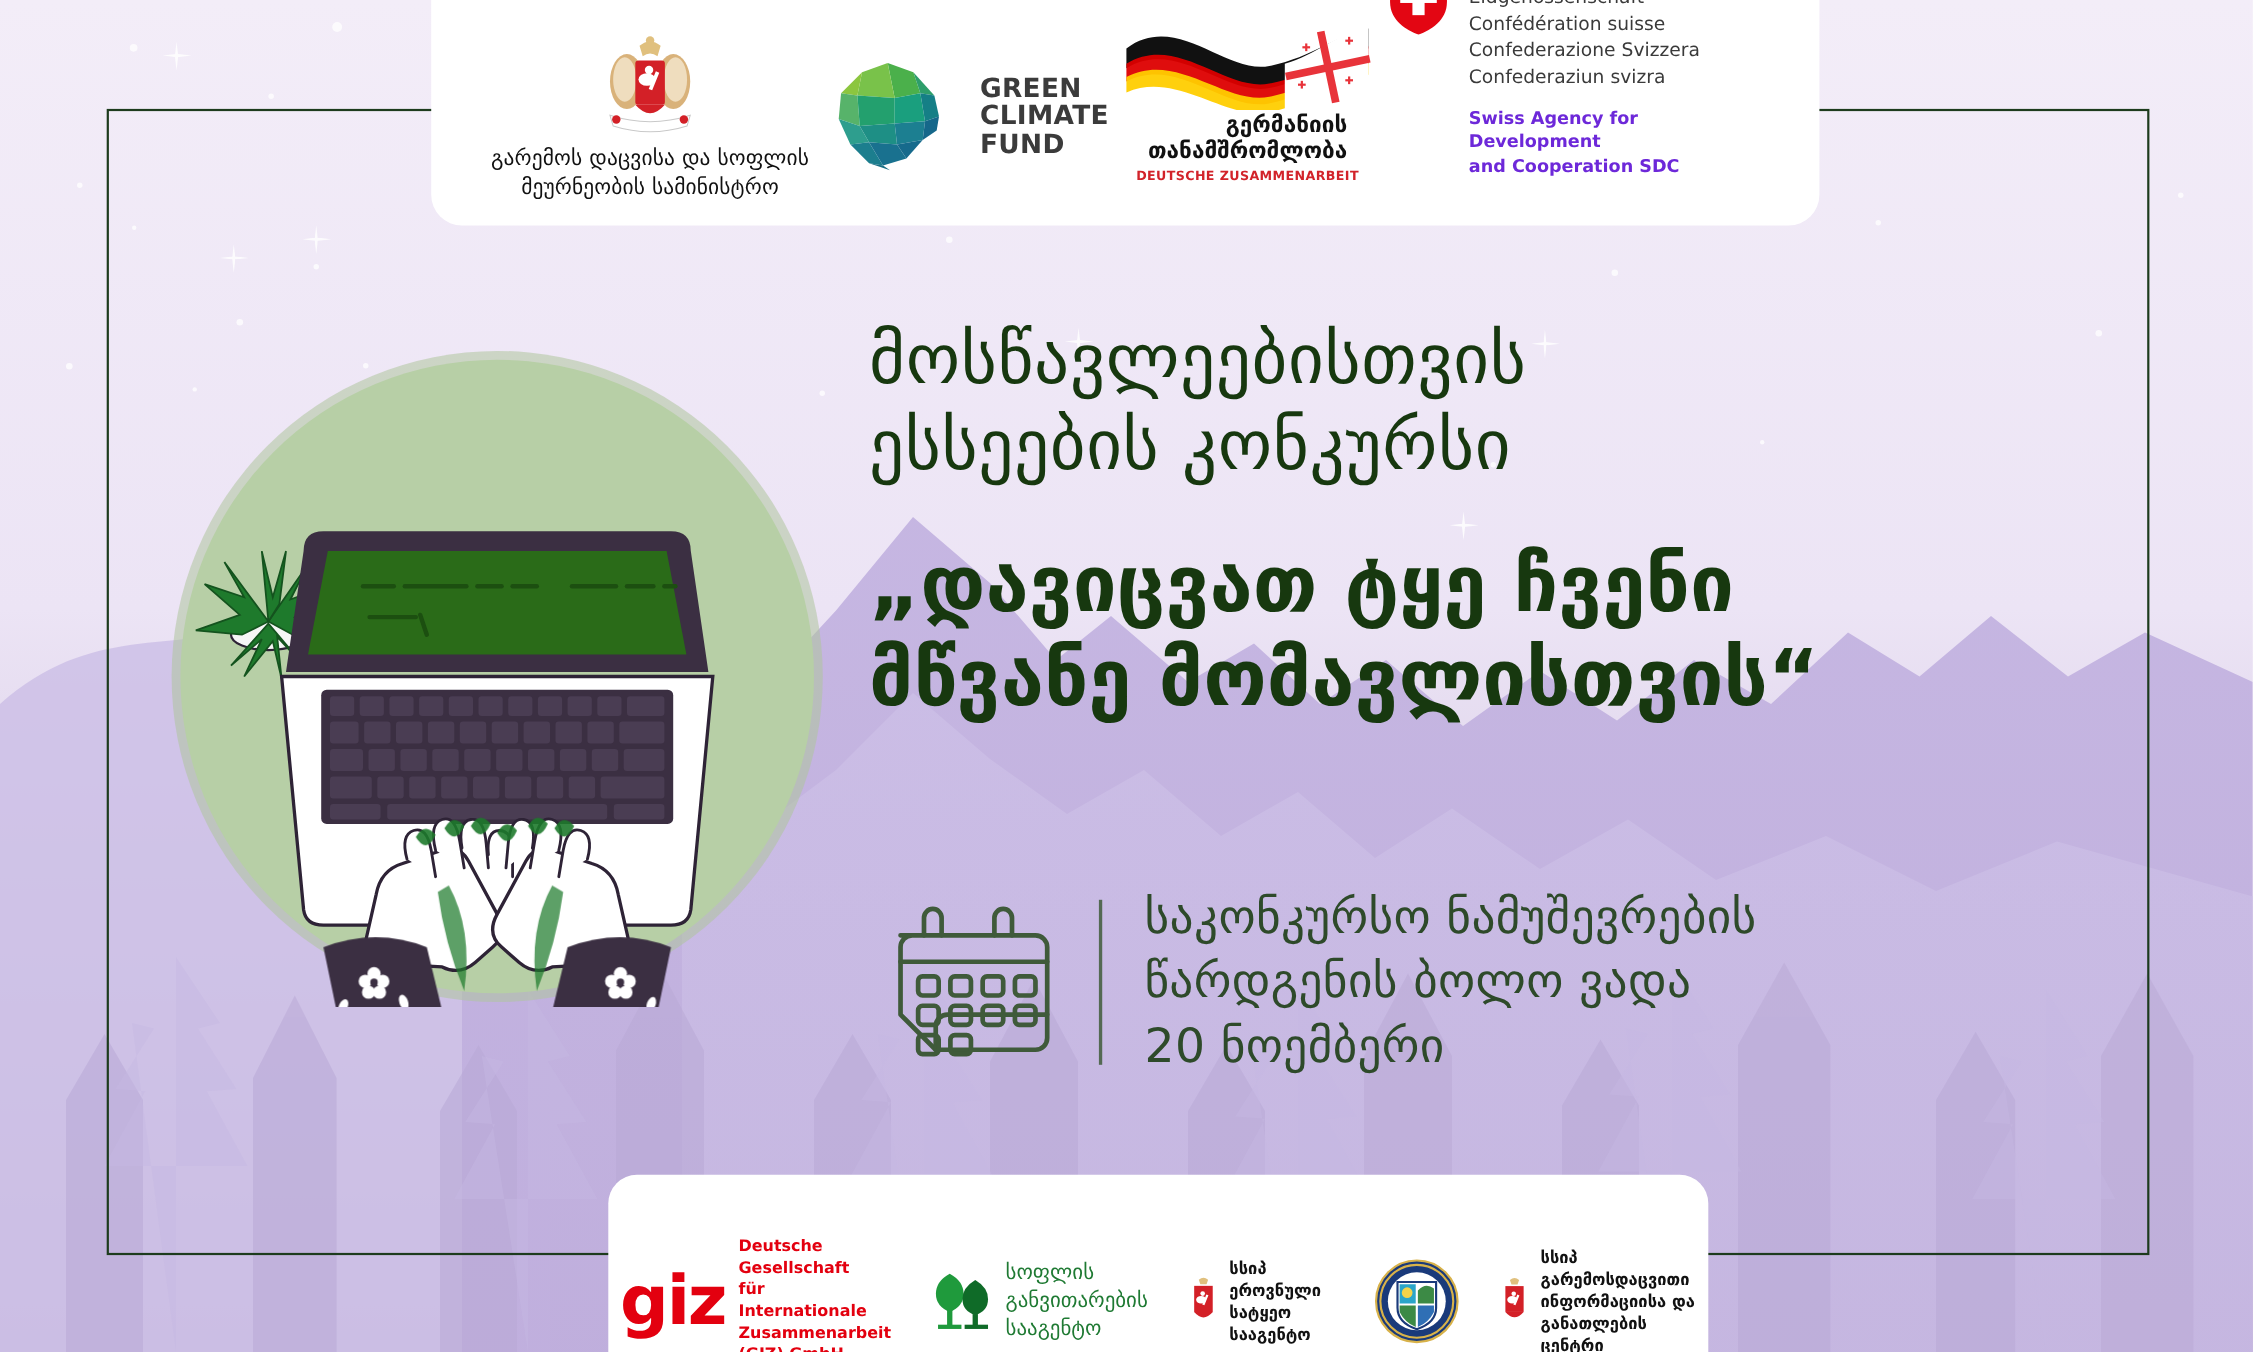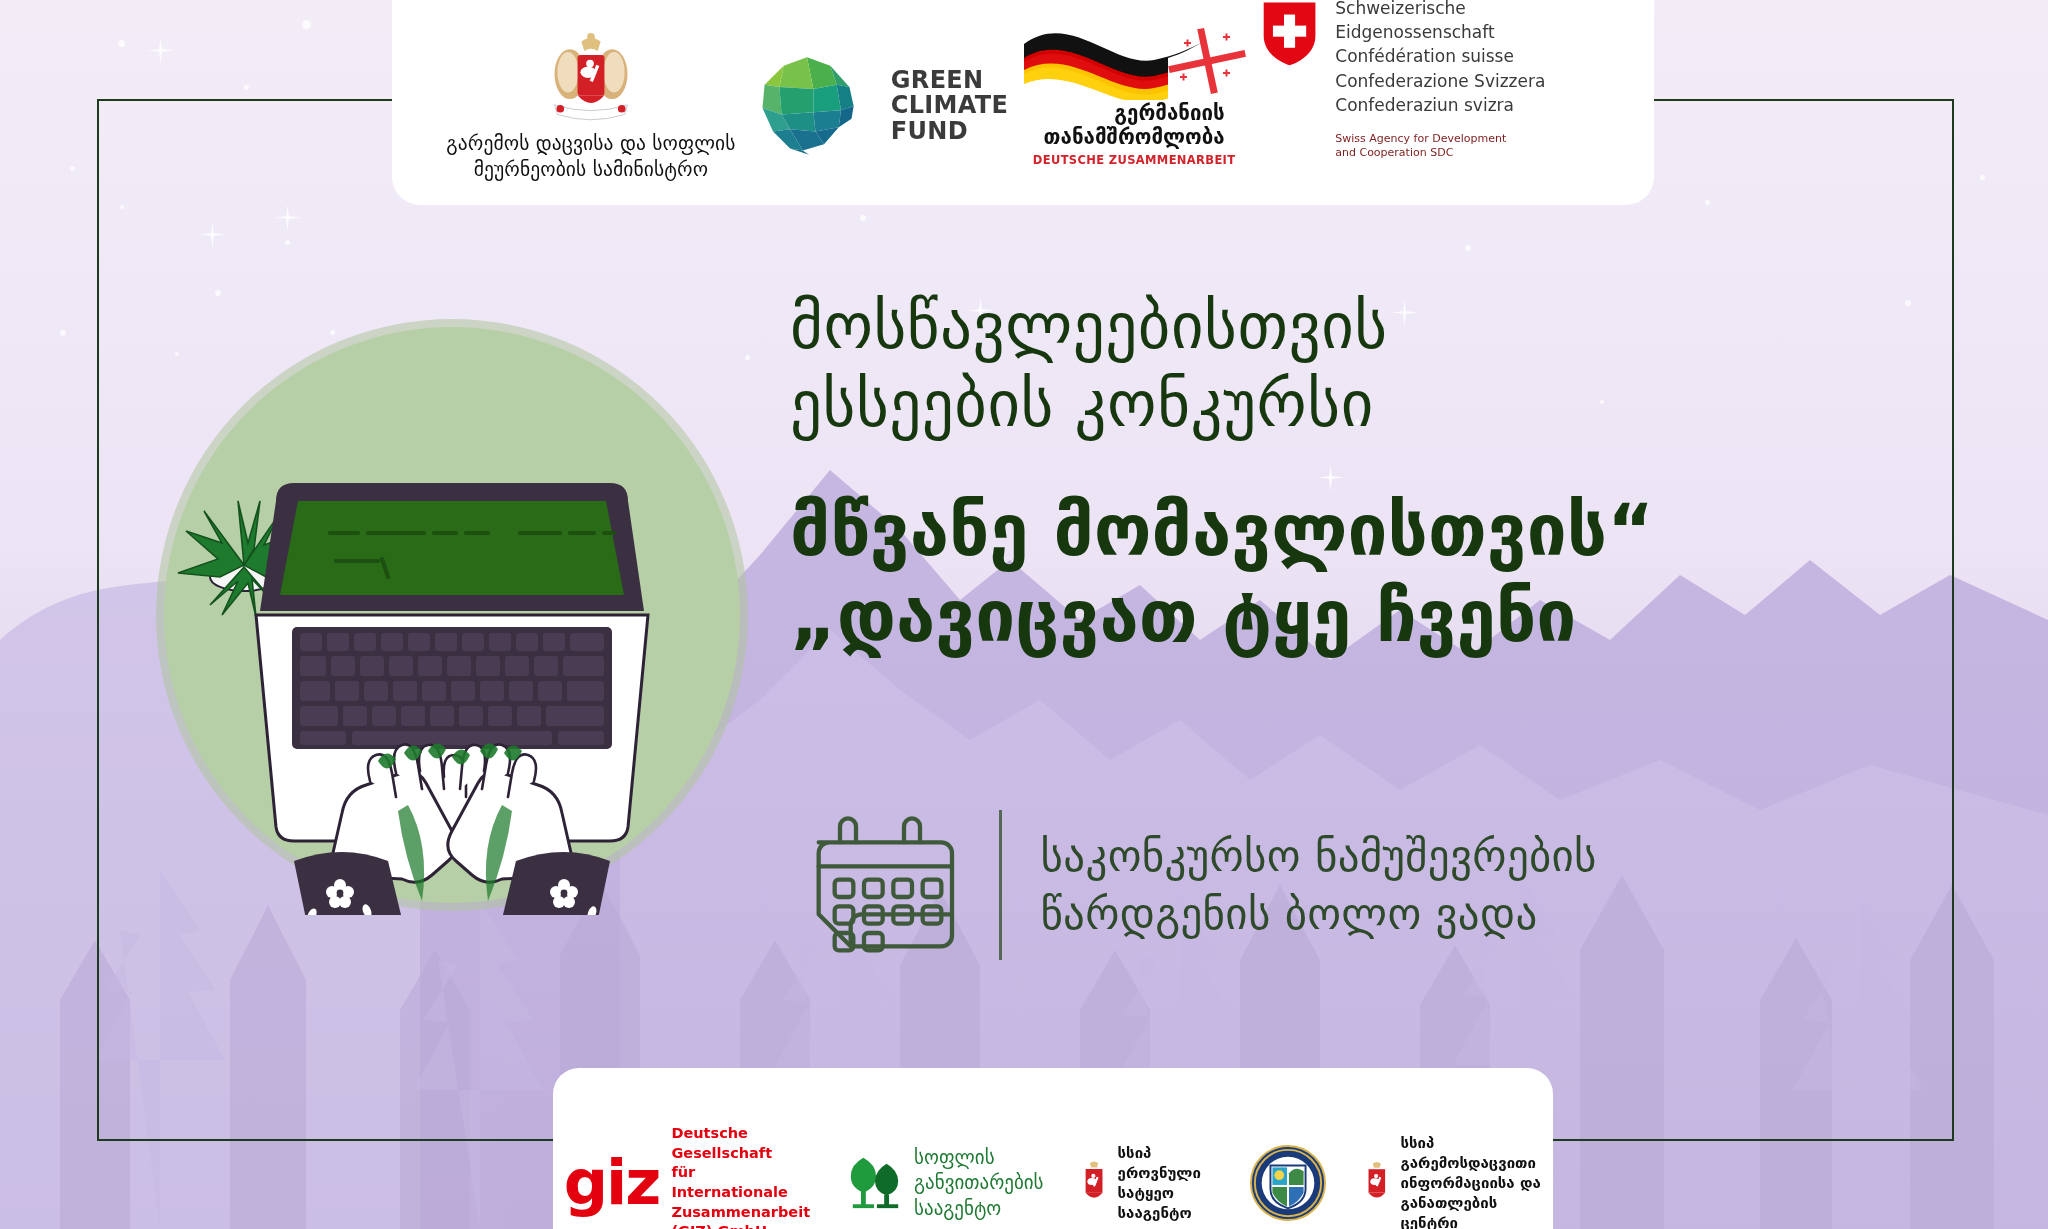--- a/index.html
+++ b/index.html
@@ -51,21 +51,21 @@
   
   .gcf { display:flex; align-items:center; gap:31px; margin-bottom:24px; }
   .gcf-text{ font-size:24px; font-weight:700; color:#3b3b3b; line-height:1.06; letter-spacing:.3px; }
   
   .deu { width:245px; text-align:right; margin-bottom:16px; }
   .deu .ka{ font-size:20.5px; font-weight:700; color:#111; line-height:1.16; margin-top:2px;}
   .deu .de{ font-size:11.5px; font-weight:700; color:#d2232a; letter-spacing:.35px; margin-top:3px;}
   
   .swiss{ display:flex; gap:16px; align-items:flex-start; margin-bottom:22px;}
   .swiss-lines{ font-size:17px; color:#3a3a3a; line-height:1.42; }
-  .swiss-bold{ font-size:11px; color:#7f1d1d; font-weight:400; line-height:1.33; margin-top:15px; }
+  .swiss-bold{ font-size:16px; color:#6d28d9; font-weight:700; line-height:1.33; margin-top:15px; }
 
   
   .illus { position:absolute; left:152px; top:315px; width:600px; height:600px; }
 
   
   .copy { position:absolute; left:790px; top:288px; width:1130px; }
   .kicker{
     font-family:"DejaVu Sans","Liberation Sans",sans-serif;
     font-size:63px; line-height:1.24; color:#17380f; font-weight:400;
     letter-spacing:.5px;
@@ -443,22 +443,22 @@
       </g>
     </g>
   </svg>
 
   <div class="copy">
     <div class="kicker">
       <div>მოსწავლეებისთვის</div>
       <div>ესსეების კონკურსი</div>
     </div>
     <div class="headline">
+      <div>„დავიცვათ ტყე ჩვენი</div>
       <div>მწვანე მომავლისთვის“</div>
-      <div>„დავიცვათ ტყე ჩვენი</div>
     </div>
   </div>
 
   <div class="deadline-row">
     <svg class="cal-icon" viewBox="0 0 120 120">
       <g fill="none" stroke="#3f5a3a" stroke-width="3.2" stroke-linejoin="round" stroke-linecap="round">
         <path d="M14,28 h92 a8,8 0 0 1 8,8 v62 a8,8 0 0 1 -8,8 h-68 l-24,-24 v-46 a8,8 0 0 1 8,-8 Z"></path>
         <path d="M38,106 v-16 a8,8 0 0 1 8,-8 h68"></path>
         <line x1="14" y1="46" x2="114" y2="46"></line>
         <path d="M30,28 v-12 a6,6 0 0 1 12,0 v12"></path>
@@ -472,20 +472,21 @@
         <rect x="70" y="76" width="14" height="13" rx="3"></rect>
         <rect x="92" y="76" width="14" height="13" rx="3"></rect>
         <rect x="26" y="96" width="14" height="13" rx="3"></rect>
         <rect x="48" y="96" width="14" height="13" rx="3"></rect>
       </g>
     </svg>
     <div class="divider"></div>
     <div class="deadline-text">
       <div>საკონკურსო ნამუშევრების</div>
       <div>წარდგენის ბოლო ვადა</div>
+      <div>20 ნოემბერი</div>
     </div>
   </div>
 
   <div class="bottom-card">
 
     <div class="giz">
       <div class="giz-word">giz</div>
       <div class="giz-sub">
         <div>Deutsche Gesellschaft</div>
         <div>für Internationale</div>

